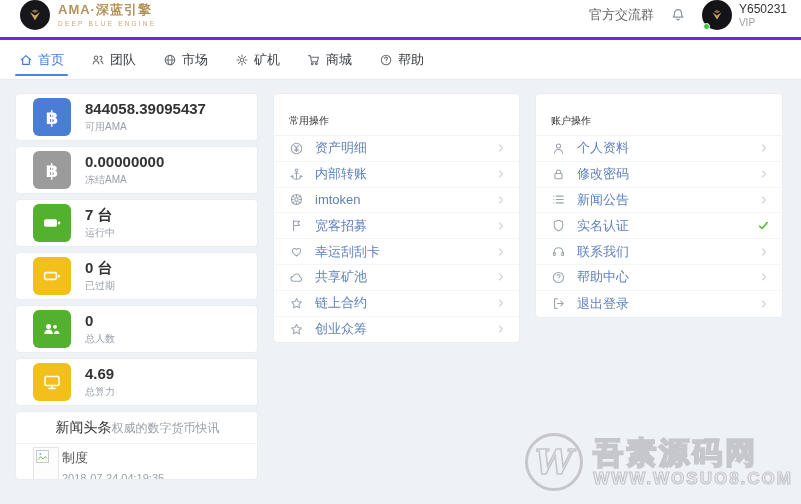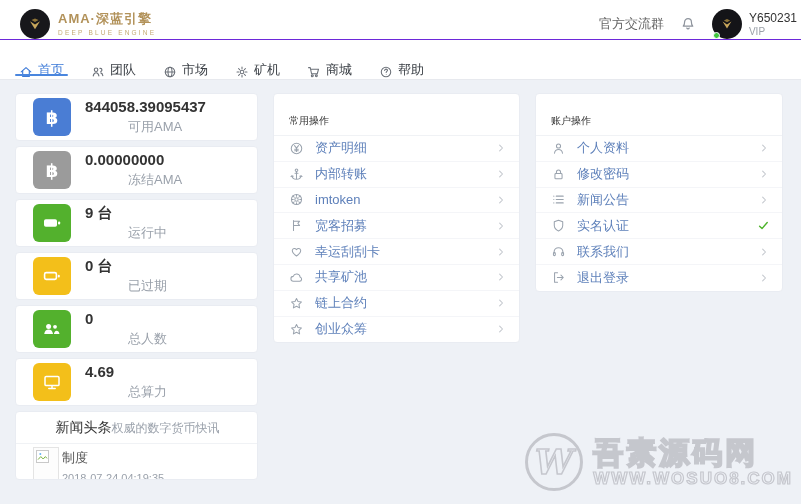--- a/index.html
+++ b/index.html
@@ -2,62 +2,62 @@
 <html><head>
 <meta charset="utf-8">
 <style>
   * { margin:0; padding:0; box-sizing:border-box; }
   html,body { width:801px; height:504px; }
   body {
     font-family:"Liberation Sans","DejaVu Sans",sans-serif;
     background:#eef1f6; color:#333; overflow:hidden; position:relative;
   }
   
-  .topbar { height:40px; background:#fff; border-bottom:1px solid #6d28d9;
-    display:flex; align-items:flex-end; justify-content:space-between; padding:0 4px 0 20px; }
+  .topbar { height:40px; background:#fff; border-bottom:3px solid #6d28d9;
+    display:flex; align-items:flex-start; justify-content:space-between; padding:0 14px 0 20px; }
   .brand { display:flex; align-items:center; gap:8px; }
   .brand-circle { width:30px; height:30px; border-radius:50%; background:#17171b;
     display:flex; align-items:center; justify-content:center; flex:none; }
   .brand-title { font-size:13px; font-weight:bold; color:#b2925a; letter-spacing:1px; line-height:1.1; }
   .brand-sub { font-size:6.5px; color:#c4ab74; letter-spacing:2.2px; margin-top:2px; }
   .top-right { display:flex; align-items:center; gap:16px; }
   .group-link { font-size:13px; color:#666; }
   .bell { color:#8d939c; display:flex; }
   .user-chip { display:flex; align-items:center; gap:7px; }
   .avatar-wrap { position:relative; width:30px; height:30px; }
   .avatar { width:30px; height:30px; border-radius:50%; background:#141418;
     display:flex; align-items:center; justify-content:center; }
   .status-dot { position:absolute; left:1px; bottom:0; width:7px; height:7px;
     border-radius:50%; background:#3ec63e; border:1px solid #fff; }
   .user-name { font-size:12px; color:#333; line-height:1.2; }
   .user-vip { font-size:10px; color:#9aa0a8; margin-top:1px; }
   
   .navbar { height:40px; background:#fff; border-bottom:1px solid #e7e9ee;
     display:flex; align-items:center; gap:27px; padding:0 19px; }
-  .nav-item { display:flex; align-items:flex-end; gap:5px; font-size:13px; color:#3a3f45;
+  .nav-item { display:flex; align-items:center; gap:5px; font-size:13px; color:#3a3f45;
     height:100%; position:relative; cursor:pointer; }
   .nav-item .nicon { display:flex; color:#6b7078; }
   .nav-item.active { color:#3e7bd8; }
   .nav-item.active .nicon { color:#3e7bd8; }
   .nav-item.active::after { content:""; position:absolute; left:-4px; right:-4px; bottom:3px;
     height:2px; background:#4a86de; border-radius:1px; }
   
   .content { padding:13px 18px 0 15px; display:flex; gap:15px; }
   .card { background:#fff; border:1px solid #e9ecf2; border-radius:4px; }
   .col-left { width:243px; flex:none; }
   .col-mid { width:247px; flex:none; }
   .col-right { width:248px; flex:none; }
   
   .stat-card { height:48px; margin-bottom:5px; display:flex; align-items:center; padding-left:17px; }
   .stat-icon { width:38px; height:38px; border-radius:6px; flex:none;
     display:flex; align-items:center; justify-content:center; color:#fff; }
   .stat-icon .baht { font-size:18px; font-weight:bold; color:#fff; font-family:"DejaVu Sans",sans-serif; }
   .stat-text { margin-left:14px; }
   .stat-value { font-size:15px; font-weight:bold; color:#333; line-height:1.15; }
-  .stat-label { font-size:13px; color:#9aa1ab; margin-top:3px;margin-left:43px; }
+  .stat-label { font-size:10px; color:#9aa1ab; margin-top:3px; }
   
   .ops-header { padding:0 15px 7px; font-size:10px; color:#333; border-bottom:1px solid #f0f2f5;margin-top:20px; }
   .ops-row { height:25.8px; display:flex; align-items:center; padding:0 12px 0 15px;
     border-bottom:1px solid #f4f5f8; cursor:pointer;justify-content:center; }
   .ops-row:last-child { border-bottom:none; }
   .ops-row .oicon { display:flex; color:#9aa3ae; flex:none; }
   .ops-label { font-size:13px; color:#5e80ba; margin-left:11px; }
   .ops-trail { margin-left:auto; display:flex; }
   
   .news-card { margin-top:1px; height:69px; overflow:hidden; }
@@ -210,21 +210,21 @@
       </div>
     </div>
     <div class="card stat-card">
       <div class="stat-icon" style="background:#53b12d">
         <svg width="22" height="22" viewBox="0 0 22 22">
             <rect x="3" y="7.2" width="13" height="7.6" rx="1.8" fill="#fff"></rect>
             <rect x="17" y="9.6" width="2.2" height="2.8" rx="1" fill="#fff"></rect>
           </svg>
       </div>
       <div class="stat-text">
-        <div class="stat-value">9 台</div>
+        <div class="stat-value">7 台</div>
         <div class="stat-label">运行中</div>
       </div>
     </div>
     <div class="card stat-card">
       <div class="stat-icon" style="background:#f3bf1a">
         <svg width="22" height="22" viewBox="0 0 22 22">
             <rect x="3.6" y="7.6" width="11.8" height="6.8" rx="1.6" fill="none" stroke="#fff" stroke-width="1.6"></rect>
             <rect x="16.8" y="9.8" width="2" height="2.6" rx="1" fill="#fff"></rect>
           </svg>
       </div>
@@ -475,20 +475,35 @@
             </svg>
           </span>
         <span class="ops-label">联系我们</span>
         <span class="ops-trail">
             <svg width="12" height="12" viewBox="0 0 16 16" fill="none" stroke="#c3c7cd" stroke-width="1.4" stroke-linecap="round" stroke-linejoin="round">
               <path d="M6.2 4.2L10 8l-3.8 3.8"></path>
             </svg>
           </span>
       </div>
 
+      <div class="ops-row">
+        <span class="oicon">
+            <svg width="15" height="15" viewBox="0 0 16 16" fill="none" stroke="currentColor" stroke-width="1.1" stroke-linecap="round">
+              <circle cx="8" cy="8" r="5.4"></circle>
+              <path d="M6.4 6.3c.2-1 .9-1.6 1.7-1.6.9 0 1.6.6 1.6 1.4 0 1.2-1.5 1.4-1.5 2.5"></path>
+              <circle cx="8.2" cy="10.9" r=".5" fill="currentColor" stroke="none"></circle>
+            </svg>
+          </span>
+        <span class="ops-label">帮助中心</span>
+        <span class="ops-trail">
+            <svg width="12" height="12" viewBox="0 0 16 16" fill="none" stroke="#c3c7cd" stroke-width="1.4" stroke-linecap="round" stroke-linejoin="round">
+              <path d="M6.2 4.2L10 8l-3.8 3.8"></path>
+            </svg>
+          </span>
+      </div>
 
       <div class="ops-row">
         <span class="oicon">
             <svg width="15" height="15" viewBox="0 0 16 16" fill="none" stroke="currentColor" stroke-width="1.1" stroke-linecap="round" stroke-linejoin="round">
               <path d="M7 2.9H3.8v10.2H7"></path>
               <path d="M6.8 8h6.2M10.6 5.5L13.1 8l-2.5 2.5"></path>
             </svg>
           </span>
         <span class="ops-label">退出登录</span>
         <span class="ops-trail">

